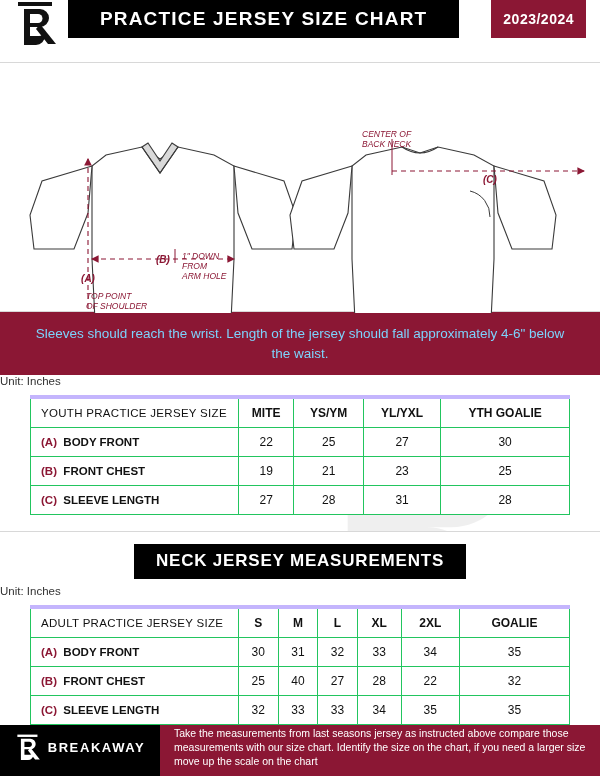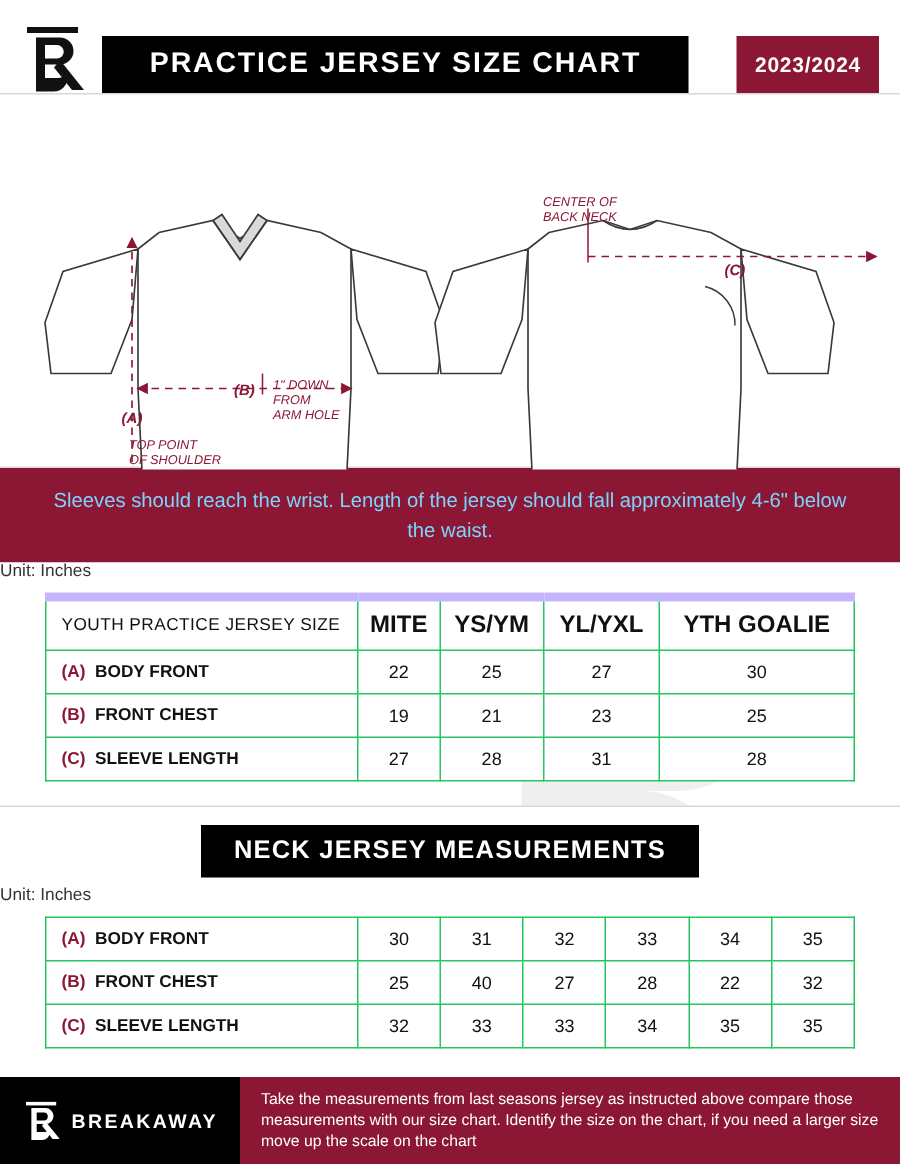--- a/index.html
+++ b/index.html
@@ -11,21 +11,21 @@
     color:#1a1a1a;
     position:relative;
     overflow:hidden;
   }
 
   
   .header {
     height:62px;
     background:#ffffff;
     display:flex;
-    align-items:flex-end;
+    align-items:flex-start;
     padding:0 14px;
     position:relative;
   }
   .logo-mark {
     width:44px; height:46px;
     position:relative;
     flex:0 0 auto;
     margin-right:10px;
   }
   .title-bar {
@@ -107,26 +107,26 @@
     padding:7px 2px;
     color:#111111;
   }
   th.lbl, td.lbl {
     text-align:left;
     padding-left:10px;
     width:208px;
   }
   th {
     font-weight:bold;
-    font-size:16px;
+    font-size:12px;
   }
   th.lbl { font-weight:normal; font-size:11.5px; letter-spacing:0.3px; }
   td.lbl { font-size:11.5px; font-weight:bold; }
   td.lbl .code { color:#8b1734; font-weight:bold; }
-  tr.first-row th { border-top:6px solid #c4b5fd; }
+  tr.first-row th { border-top:4px solid #c4b5fd; }
 
   .divider {
     height:1px; background:#d8d8d8;
     margin:16px 0 0 0;
   }
 
   
   .footer {
     position:absolute;
     left:0; right:0; bottom:0;
@@ -285,20 +285,29 @@
 
   <div class="divider"></div>
 
   <div class="section">
     <div class="section-title-wrap">
       <div class="section-title">NECK JERSEY MEASUREMENTS</div>
     </div>
     <div class="unit">Unit: Inches</div>
     <table>
       <tbody>
+        <tr class="first-row">
+          <th class="lbl">ADULT PRACTICE JERSEY SIZE</th>
+          <th>S</th>
+          <th>M</th>
+          <th>L</th>
+          <th>XL</th>
+          <th>2XL</th>
+          <th>GOALIE</th>
+        </tr>
         <tr>
           <td class="lbl"><span class="code">(A)</span>&nbsp;&nbsp;<span>BODY FRONT</span></td>
           <td>30</td>
           <td>31</td>
           <td>32</td>
           <td>33</td>
           <td>34</td>
           <td>35</td>
         </tr>
         <tr>

